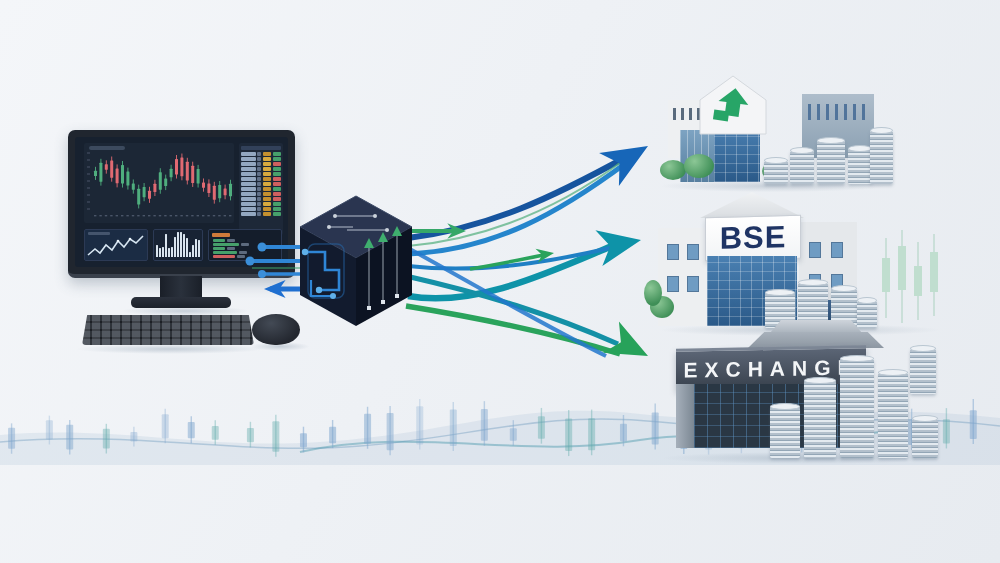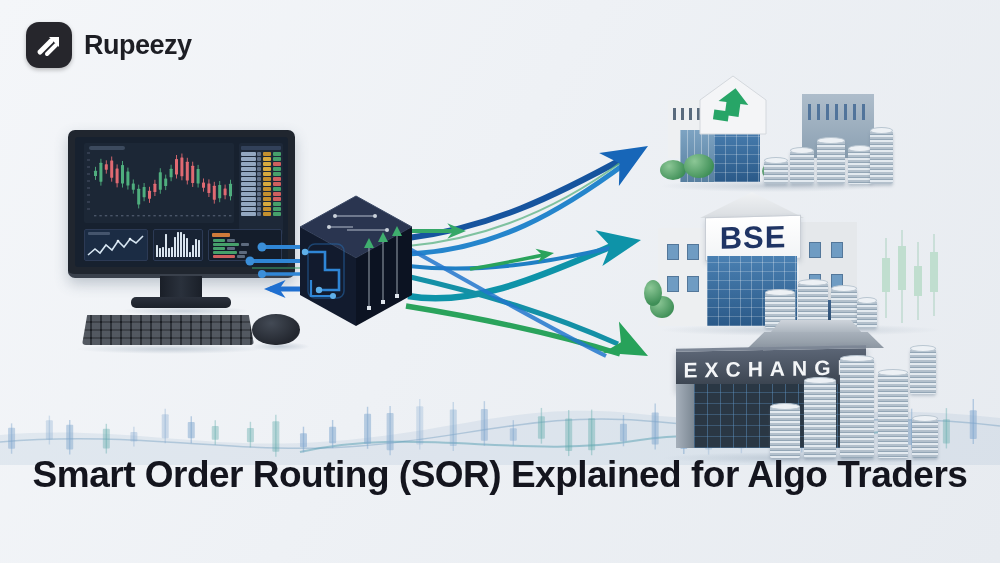--- a/index.html
+++ b/index.html
@@ -140,30 +140,20 @@
       <line x1="882.0958904421859" y1="62.02986531205096" x2="882.0958904421859" y2="115.2712939564226" stroke="rgba(95,170,170,.40)" stroke-width="1.4"></line>
       <rect x="878.5958904421859" y="72.78280648852154" width="7" height="37.48848746790106" rx="1" fill="rgba(95,170,170,.40)"></rect>
       <line x1="911.6297618748358" y1="78.69431352380786" x2="911.6297618748358" y2="120.05022961924897" stroke="rgba(125,165,205,0.47)" stroke-width="1.4"></line>
       <rect x="908.1297618748358" y="89.65901940616081" width="7" height="25.391210213088154" rx="1" fill="rgba(125,165,205,0.47)"></rect>
       <line x1="946.402404092456" y1="78.12459626107456" x2="946.402404092456" y2="118.45199380336999" stroke="rgba(95,170,170,.40)" stroke-width="1.4"></line>
       <rect x="942.902404092456" y="89.30106684930985" width="7" height="24.150926954060143" rx="1" fill="rgba(95,170,170,.40)"></rect>
       <line x1="973.2672335267525" y1="68.97645277675174" x2="973.2672335267525" y2="113.90390021455096" stroke="rgba(125,165,205,0.51)" stroke-width="1.4"></line>
       <rect x="969.7672335267525" y="80.36468807086939" width="7" height="28.539212143681567" rx="1" fill="rgba(125,165,205,0.51)"></rect>
     </svg>
 
-  <div id="logo" class="abs">
-    <div id="logo-badge">
-      <svg width="30" height="30" viewBox="0 0 30 30">
-        <path d="M6 22 L17 11" stroke="#fff" stroke-width="5" stroke-linecap="round" fill="none"></path>
-        <path d="M13 24 L22 15" stroke="#fff" stroke-width="4" stroke-linecap="round" fill="none"></path>
-        <polygon points="15,7 25,7 25,17" fill="#fff"></polygon>
-      </svg>
-    </div>
-    <div id="brand-name">Rupeezy</div>
-  </div>
 
   <div id="monitor" class="abs">
     <div id="screen">
       <div id="chart-panel">
         <div id="chart-toolbar"></div>
         <svg id="chart-candles" width="150" height="80" viewBox="0 0 150 80">
             <line x1="3" y1="10" x2="6" y2="10" stroke="#4a5568" stroke-width="1"></line>
             <line x1="3" y1="17" x2="6" y2="17" stroke="#4a5568" stroke-width="1"></line>
             <line x1="3" y1="24" x2="6" y2="24" stroke="#4a5568" stroke-width="1"></line>
             <line x1="3" y1="31" x2="6" y2="31" stroke="#4a5568" stroke-width="1"></line>
@@ -476,14 +466,13 @@
       <line x1="102" y1="44" x2="102" y2="106" stroke="#c2cbd6" stroke-width="1.2" opacity=".65"></line>
       <polygon points="74,48 69,58 79,58" fill="#3fae6e"></polygon>
         <polygon points="88,42 83,52 93,52" fill="#3fae6e"></polygon>
         <polygon points="102,36 97,46 107,46" fill="#3fae6e"></polygon>
       <rect x="72" y="116" width="4" height="4" fill="#dfe5ec"></rect>
         <rect x="86" y="110" width="4" height="4" fill="#dfe5ec"></rect>
         <rect x="100" y="104" width="4" height="4" fill="#dfe5ec"></rect>
     </g>
   </svg>
 
-  <div id="headline" class="abs">Smart Order Routing (SOR) Explained for Algo Traders</div>
 </div>
 
 </body></html>

